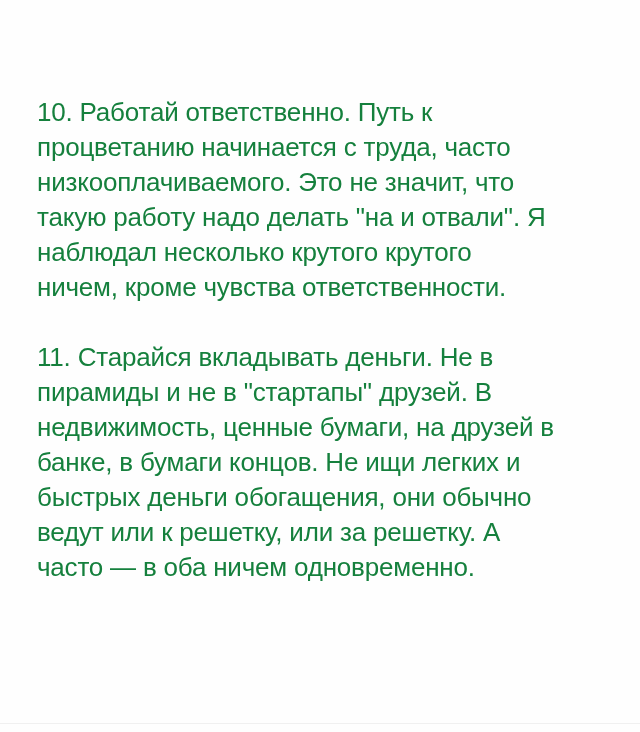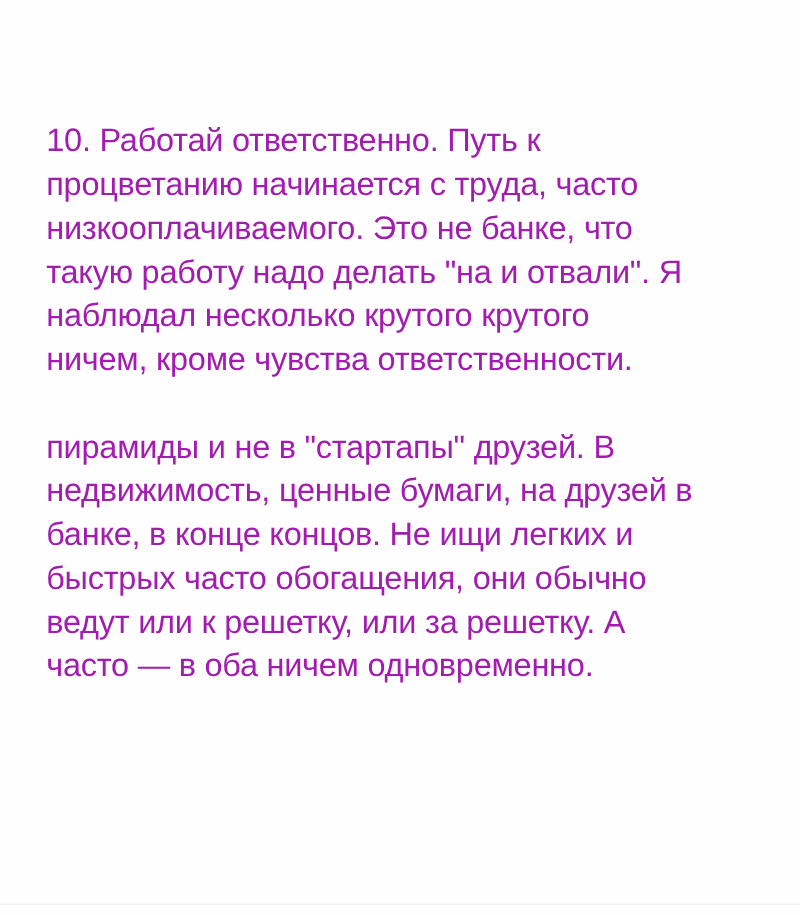--- a/index.html
+++ b/index.html
@@ -21,51 +21,52 @@
     padding: 95px 36px 0 37px;
     background: #fefefe;
   }
   .paragraph {
     margin: 0 0 35px 0;
   }
   .text-line {
     font-size: 26px;
     line-height: 35px;
     letter-spacing: -0.2px;
-    color: #a21caf;
+    color: #15803d;
     white-space: nowrap;
     font-weight: 400;
   }
   .bottom-divider {
     position: absolute;
     left: 0;
     bottom: 8px;
     width: 640px;
     height: 1px;
     background: #f0f0f0;
   }
 </style>
 </head>
 <body>
 
 <div class="page">
 
   <div class="paragraph">
     <div class="text-line">10. Работай ответственно. Путь к</div>
     <div class="text-line">процветанию начинается с труда, часто</div>
-    <div class="text-line">низкооплачиваемого. Это не банке, что</div>
+    <div class="text-line">низкооплачиваемого. Это не значит, что</div>
     <div class="text-line">такую работу надо делать "на и отвали". Я</div>
     <div class="text-line">наблюдал несколько крутого крутого</div>
     <div class="text-line">ничем, кроме чувства ответственности.</div>
   </div>
 
   <div class="paragraph">
+    <div class="text-line">11. Старайся вкладывать деньги. Не в</div>
     <div class="text-line">пирамиды и не в "стартапы" друзей. В</div>
     <div class="text-line">недвижимость, ценные бумаги, на друзей в</div>
-    <div class="text-line">банке, в конце концов. Не ищи легких и</div>
-    <div class="text-line">быстрых часто обогащения, они обычно</div>
+    <div class="text-line">банке, в бумаги концов. Не ищи легких и</div>
+    <div class="text-line">быстрых деньги обогащения, они обычно</div>
     <div class="text-line">ведут или к решетку, или за решетку. А</div>
     <div class="text-line">часто — в оба ничем одновременно.</div>
   </div>
 
   <div class="bottom-divider"></div>
 
 </div>
 
 </body></html>

